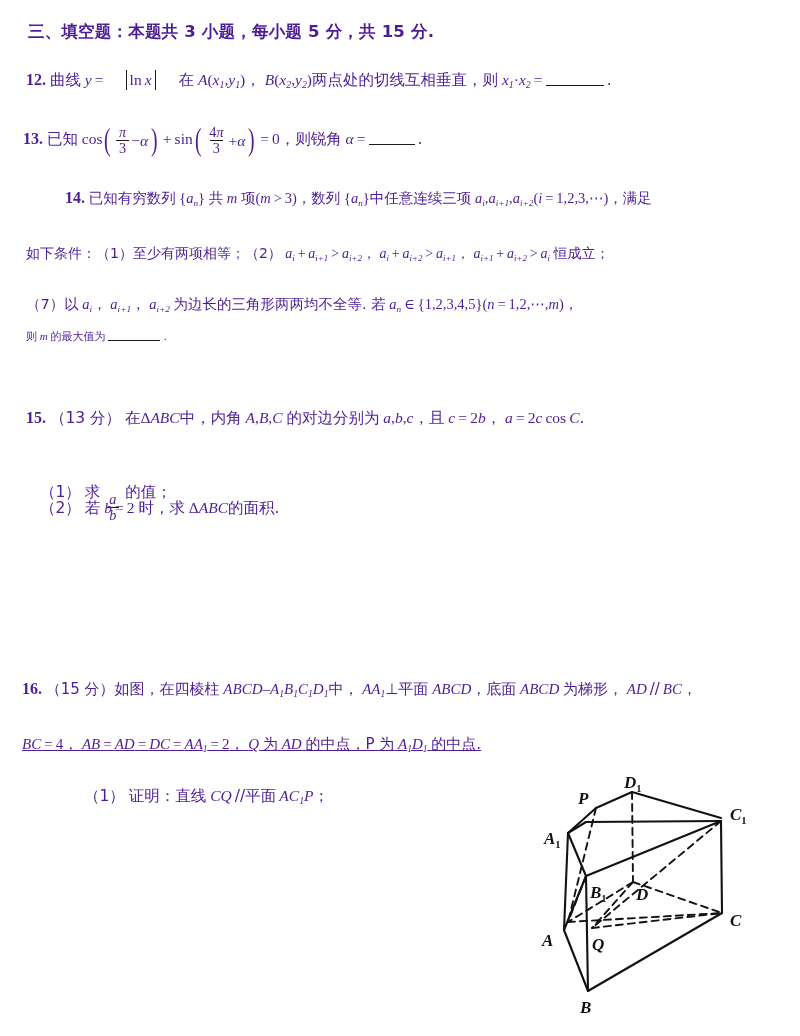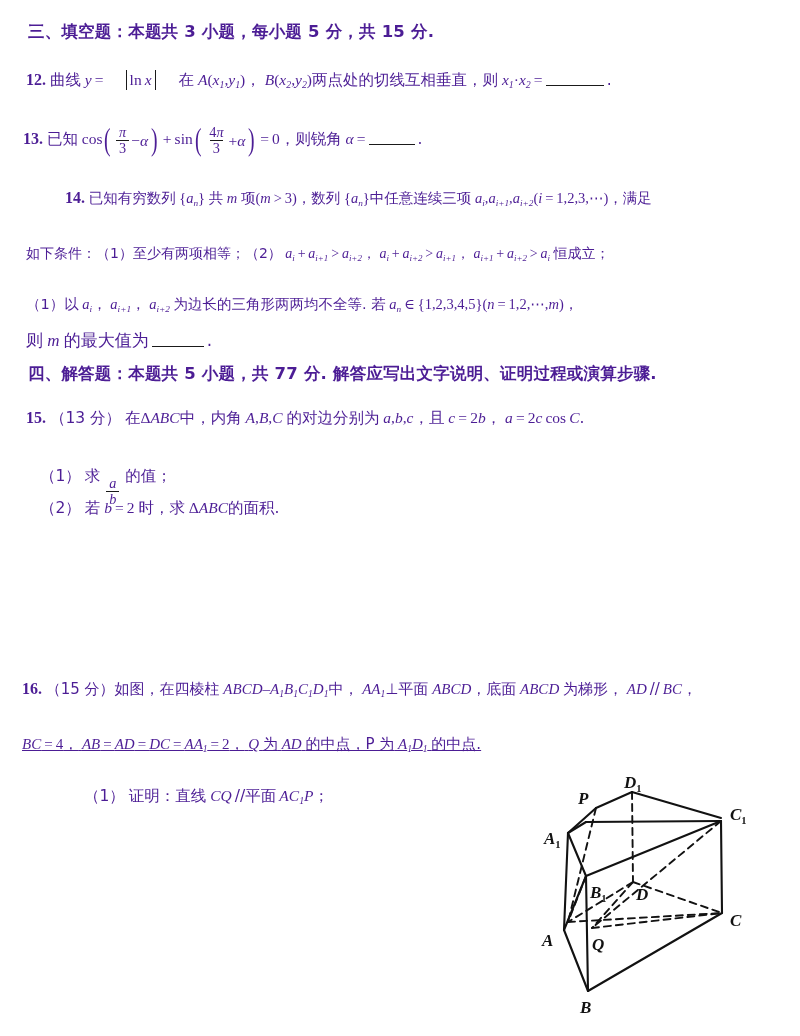--- a/index.html
+++ b/index.html
@@ -189,50 +189,47 @@
 
   <div class="line" style="left:26px; top:246px; font-size:14px;">
     <span class="cn">如下条件：（1）至少有两项相等；（2）</span>
     <span class="it">a</span><sub>i</sub><span class="up"> + </span><span class="it">a</span><sub>i+1</sub><span class="up"> &gt; </span><span class="it">a</span><sub>i+2</sub><span class="cn">，</span>
     <span class="it">a</span><sub>i</sub><span class="up"> + </span><span class="it">a</span><sub>i+2</sub><span class="up"> &gt; </span><span class="it">a</span><sub>i+1</sub><span class="cn">，</span>
     <span class="it">a</span><sub>i+1</sub><span class="up"> + </span><span class="it">a</span><sub>i+2</sub><span class="up"> &gt; </span><span class="it">a</span><sub>i</sub>
     <span class="cn">恒成立；</span>
   </div>
 
   <div class="line" style="left:26px; top:297px; font-size:14.5px;">
-    <span class="cn">（1）以</span>
+    <span class="cn">（7）以</span>
     <span class="it">a</span><sub>i</sub><span class="cn">，</span>
     <span class="it">a</span><sub>i+1</sub><span class="cn">，</span>
     <span class="it">a</span><sub>i+2</sub>
     <span class="cn">为边长的三角形两两均不全等. 若</span>
     <span class="it">a</span><sub>n</sub><span class="up"> ∈ {1,2,3,4,5}(</span><span class="it">n</span><span class="up"> = 1,2,⋯,</span><span class="it">m</span><span class="up">)</span><span class="cn">，</span>
   </div>
 
-  <div class="line" style="left:26px; top:330px; font-size:17px;">
+  <div class="line" style="left:26px; top:330px; font-size:11px;">
     <span class="cn">则</span>
     <span class="it">m</span>
     <span class="cn">的最大值为</span><span class="blank w3"></span><span class="cn">.</span>
   </div>
 
-  <div class="line sec-head cn" style="left:28px; top:366px;">
-    <span>四、解答题：</span><span>本题共 5 小题，共 77 分. 解答应写出文字说明、证明过程或演算步骤.</span>
-  </div>
 
   <div class="line" style="left:26px; top:410px;">
     <span class="qnum">15.</span>
     <span class="cn">（13 分）</span>
     <span class="cn">在</span><span class="up">Δ</span><span class="it">ABC</span><span class="cn">中，内角</span>
     <span class="it">A</span><span class="up">,</span><span class="it">B</span><span class="up">,</span><span class="it">C</span>
     <span class="cn">的对边分别为</span>
     <span class="it">a</span><span class="up">,</span><span class="it">b</span><span class="up">,</span><span class="it">c</span><span class="cn">，且</span>
     <span class="it">c</span><span class="up"> = 2</span><span class="it">b</span><span class="cn">，</span>
     <span class="it">a</span><span class="up"> = 2</span><span class="it">c</span><span class="up"> cos </span><span class="it">C</span><span class="cn">.</span>
   </div>
 
-  <div class="line" style="left:40px; top:468px;">
+  <div class="line" style="left:40px; top:484px;">
     <span class="cn">（1）</span>
     <span class="cn">求</span>
     <span class="frac">
         <span class="num it">a</span>
         <span class="den it">b</span>
       </span>
     <span class="cn">的值；</span>
   </div>
 
   <div class="line" style="left:40px; top:500px;">

